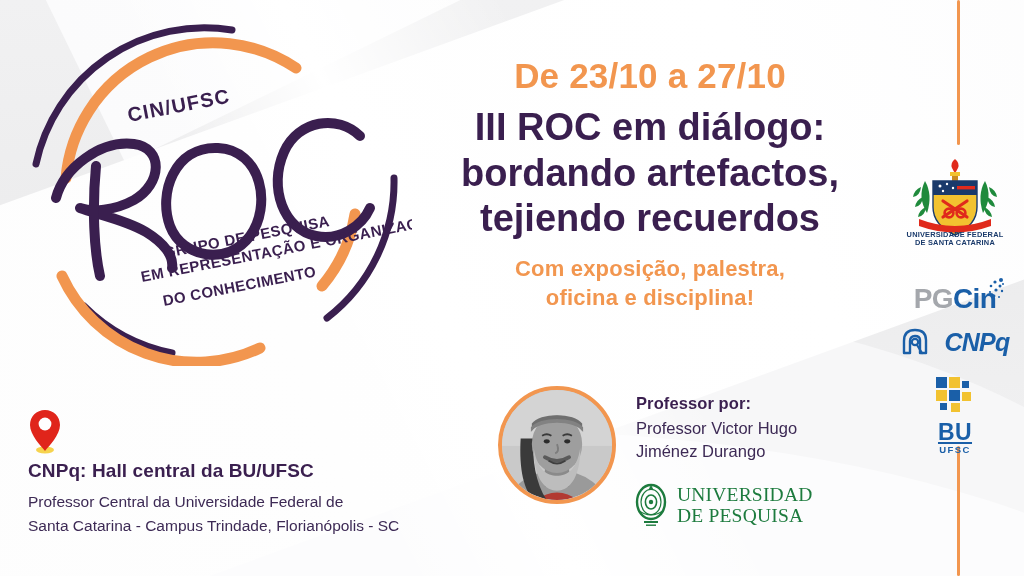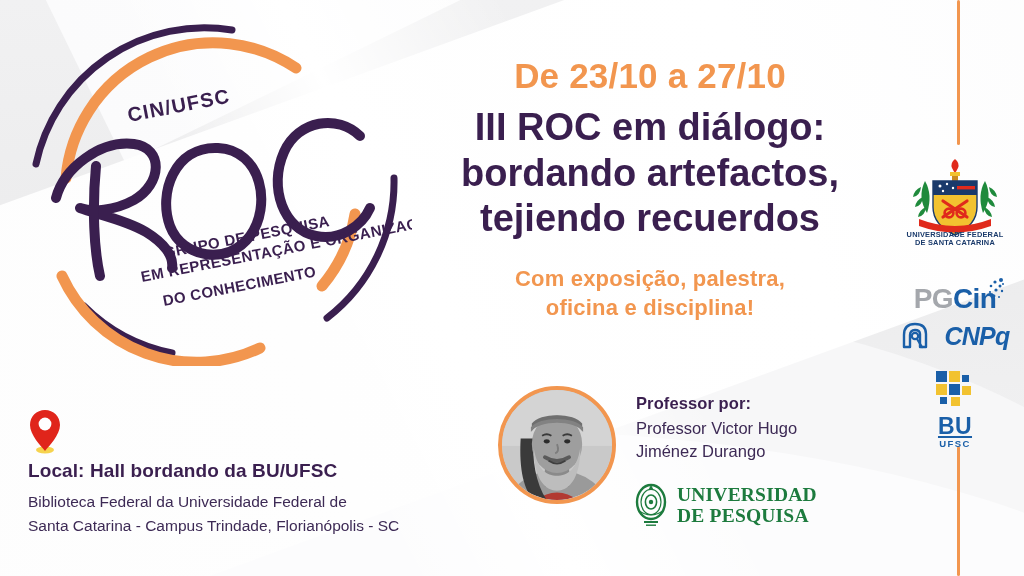--- a/index.html
+++ b/index.html
@@ -111,21 +111,21 @@
   }
   .event-title {
     font-size: 38px;
     font-weight: bold;
     color: #3a1f4f;
     line-height: 1.2;
     margin: 0;
   }
   .event-title .tl { display: block; white-space: nowrap; }
   .subtitle {
-    margin-top: 22px;
+    margin-top: 12px;
     font-size: 22px;
     font-weight: bold;
     color: #f2964f;
     line-height: 1.34;
     letter-spacing: 0.2px;
   }
   .subtitle .sl { display: block; }
 
   
   .location-block {
@@ -198,21 +198,21 @@
     top: 480px;
     width: 180px;
     height: 50px;
     display: flex;
     align-items: center;
     gap: 7px;
   }
   .udea-seal { width: 38px; height: 46px; flex: 0 0 auto; }
   .udea-words {
     font-family: "Liberation Serif", serif;
-    font-weight: bold;
+    font-weight: normal;
     color: #1d7b3e;
     font-size: 19.5px;
     line-height: 1.08;
     letter-spacing: 0.2px;
   }
   .udea-words span { display: block; white-space: nowrap; }
 
   
   .logo-col {
     position: absolute;
@@ -239,21 +239,21 @@
     letter-spacing: -0.6px;
     line-height: 40px;
     text-align: center;
   }
   .pgcin-word .pg { color: #a4a7ac; }
   .pgcin-word .cin { color: #1a5fa8; }
   .pgcin-dots { position: absolute; right: 2px; top: -2px; width: 26px; height: 26px; }
 
   
   .cnpq-logo {
-    margin-top: 0;
+    margin-top: 6px;
     width: 112px;
     height: 34px;
     display: flex;
     align-items: center;
     justify-content: center;
     gap: 14px;
   }
   .cnpq-mark { width: 30px; height: 30px; flex: 0 0 auto; }
   .cnpq-word {
     font-size: 25px;
@@ -353,22 +353,22 @@
       <span class="sl">oficina e disciplina!</span>
     </div>
   </div>
 
   <div class="location-block">
     <svg class="pin-icon" viewBox="0 0 34 46">
       <ellipse cx="17" cy="42" rx="9" ry="3.4" fill="#f6d34e"></ellipse>
       <path d="M17 2 C 8.4 2 2 8.6 2 17 C 2 27 13 38 17 43 C 21 38 32 27 32 17 C 32 8.6 25.6 2 17 2 Z" fill="#e0251b"></path>
       <circle cx="17" cy="16" r="6.4" fill="#ffffff"></circle>
     </svg>
-    <div class="loc-title">Local: Hall bordando da BU/UFSC</div>
-    <span class="loc-line">Biblioteca Federal da Universidade Federal de</span>
+    <div class="loc-title">CNPq: Hall central da BU/UFSC</div>
+    <span class="loc-line">Professor Central da Universidade Federal de</span>
     <span class="loc-line">Santa Catarina - Campus Trindade, Florianópolis - SC</span>
   </div>
 
   <div class="presenter-block">
     <div class="presenter-photo">
       <svg viewBox="0 0 118 118">
         <defs>
           <clipPath id="cpPhoto">
               <circle cx="59" cy="59" r="59"></circle>
             </clipPath>

